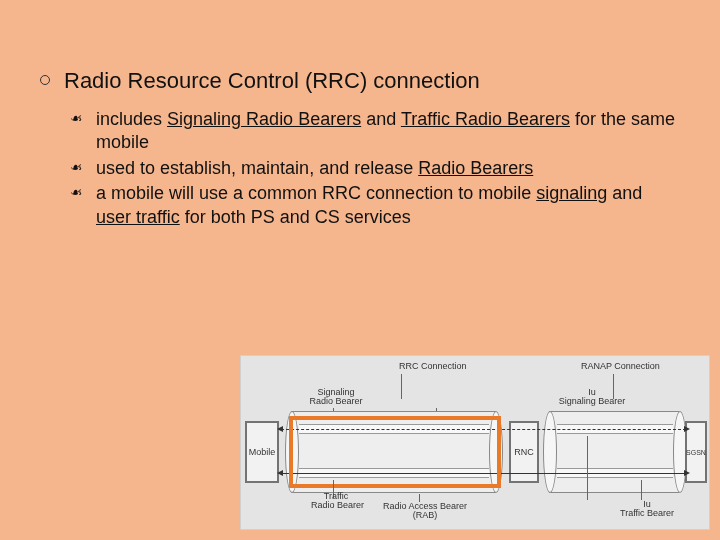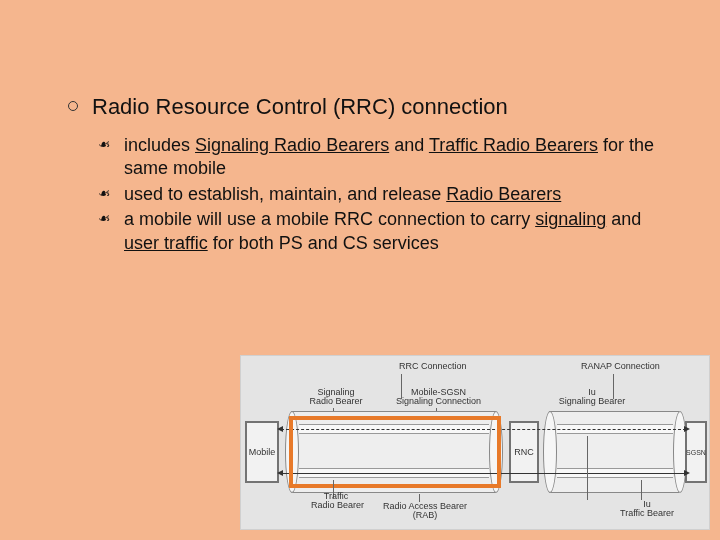--- a/index.html
+++ b/index.html
@@ -5,24 +5,23 @@
   * { margin: 0; padding: 0; box-sizing: border-box; }
   body {
     width: 720px;
     height: 540px;
     background: #f5b68e;
     font-family: Arial, sans-serif;
     position: relative;
     overflow: hidden;
   }
   .content {
-    padding-top: 94px;
+    padding-top: 68px;
     padding-left: 40px;
     padding-right: 40px;
-    margin-left: 28px;
   }
   .main-bullet {
     display: flex;
     align-items: flex-start;
     margin-bottom: 10px;
   }
   .open-bullet {
     width: 10px;
     height: 10px;
     border: 1.5px solid #333;
@@ -150,41 +149,39 @@
     <div class="sub-item">
       <span class="script-bullet">☙</span>
       <span class="sub-text">
         <span>used to establish, maintain, and release </span><span class="u">Radio Bearers</span>
       </span>
     </div>
 
     <div class="sub-item">
       <span class="script-bullet">☙</span>
       <span class="sub-text">
-        <span>a mobile will use a mobile RRC connection to carry </span><span class="u">signaling</span><span> and </span><span class="u">user traffic</span><span> for both PS and CS services</span>
+        <span>a mobile will use a common RRC connection to mobile </span><span class="u">signaling</span><span> and </span><span class="u">user traffic</span><span> for both PS and CS services</span>
       </span>
     </div>
 
   </div>
 </div>
 
 <div class="diagram">
 
   <div class="diag-label" style="left:130px; top:6px;padding-left:28px;">RRC Connection</div>
   <div class="vline" style="left:160px; top:18px; height:25px;"></div>
 
   <div class="diag-label" style="left:340px; top:6px;">RANAP Connection</div>
   <div class="vline" style="left:372px; top:18px; height:25px;"></div>
 
   <div class="diag-label" style="left:65px; top:32px; width:60px; white-space:pre;">Signaling
 Radio Bearer</div>
   <div class="vline" style="left:92px; top:52px; height:14px;"></div>
 
-  <div class="diag-label" style="left:150px; top:32px; width:95px; white-space:pre;">Mobile-SGSN
-Signaling Connection</div>
   <div class="vline" style="left:195px; top:52px; height:14px;"></div>
 
   <div class="block" style="left:4px; top:65px; width:34px; height:62px;">Mobile</div>
 
   <div class="cyl-body" style="left:50px; top:55px; width:205px; height:82px;"></div>
   <div class="cyl-end" style="left:44px; top:55px; height:82px;"></div>
   <div class="cyl-end" style="left:248px; top:55px; height:82px;"></div>
 
   <div class="tube" style="left:58px; top:68px; width:190px;"></div>
   <div class="tube" style="left:58px; top:112px; width:190px;"></div>

